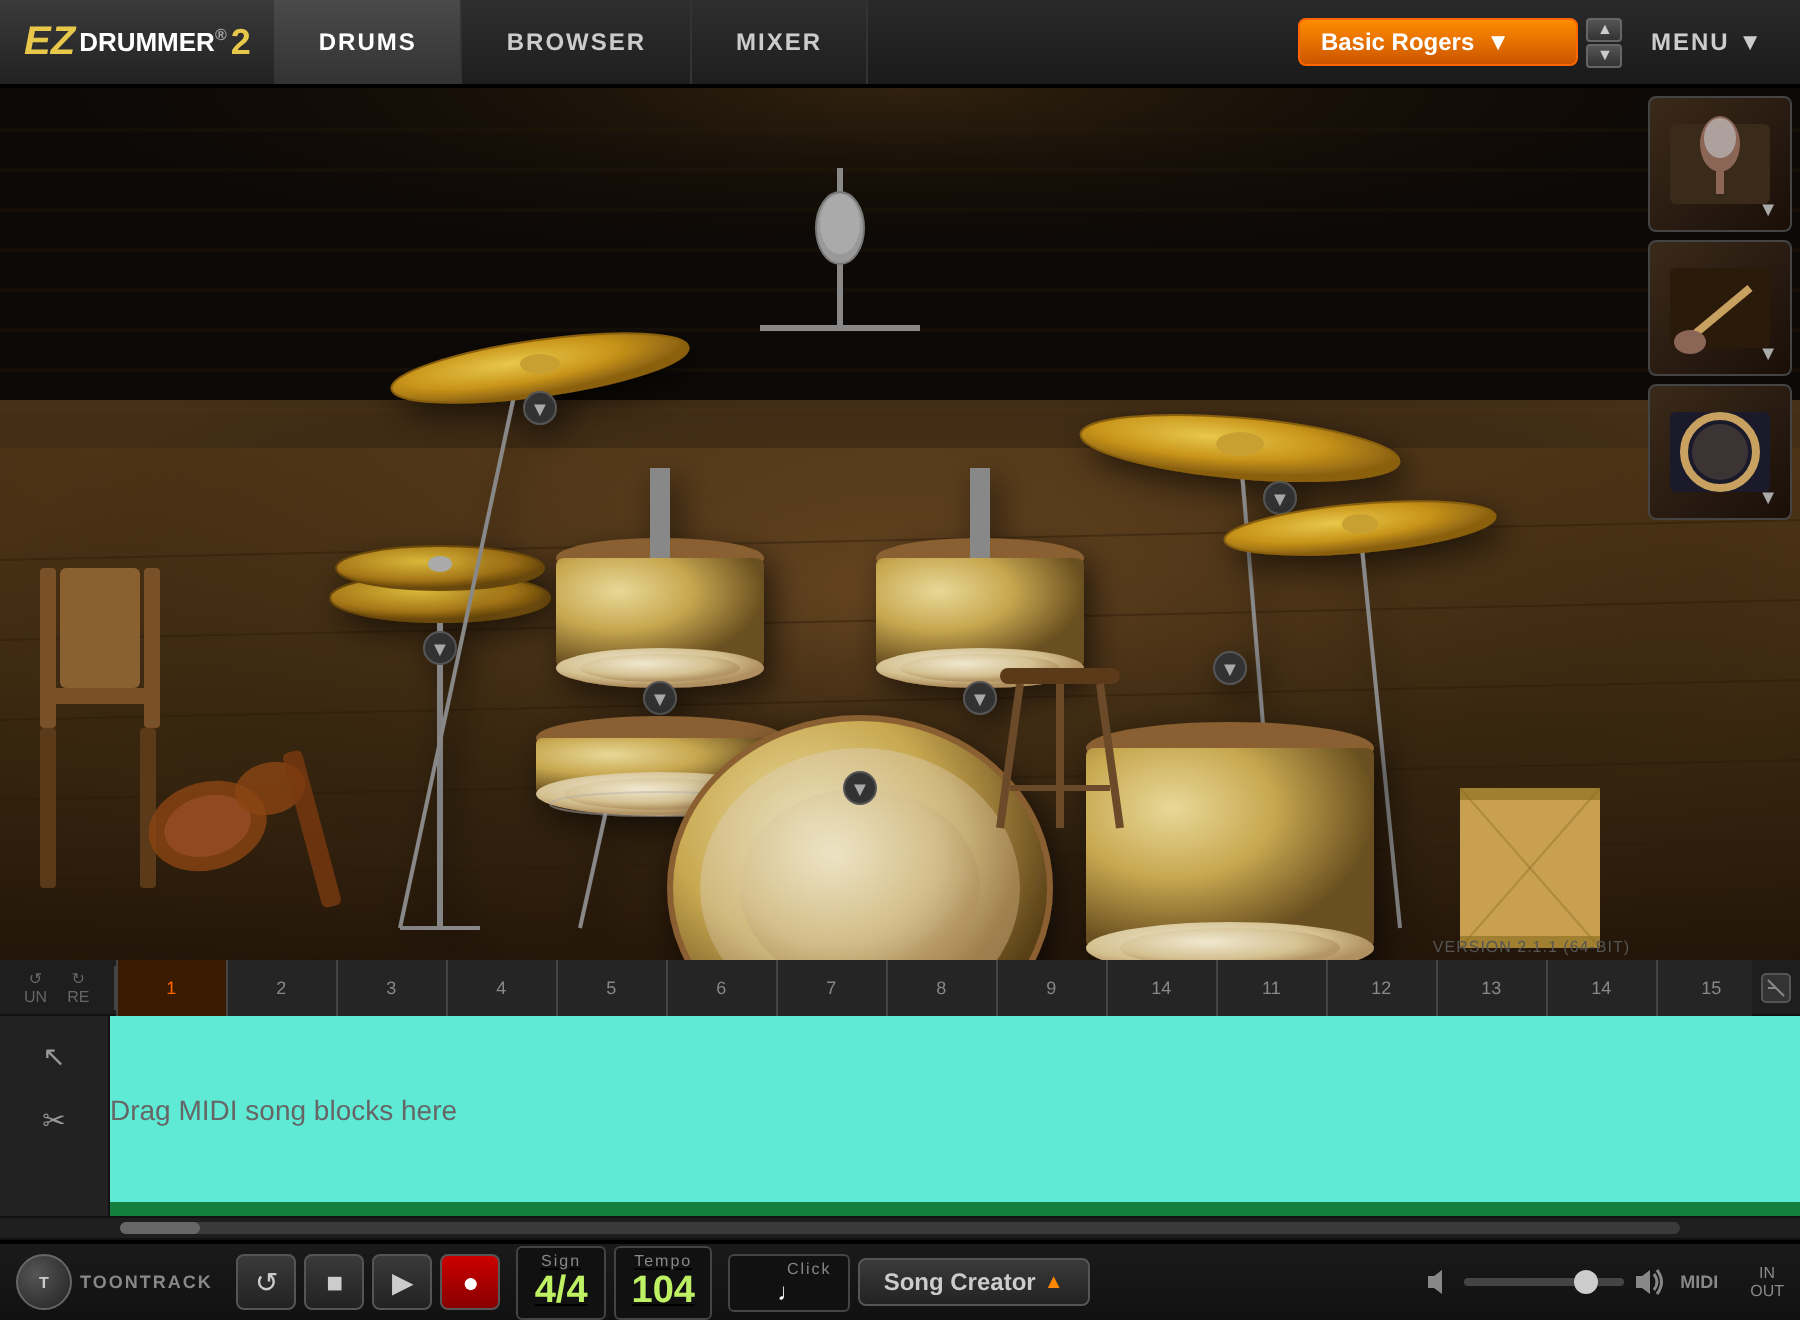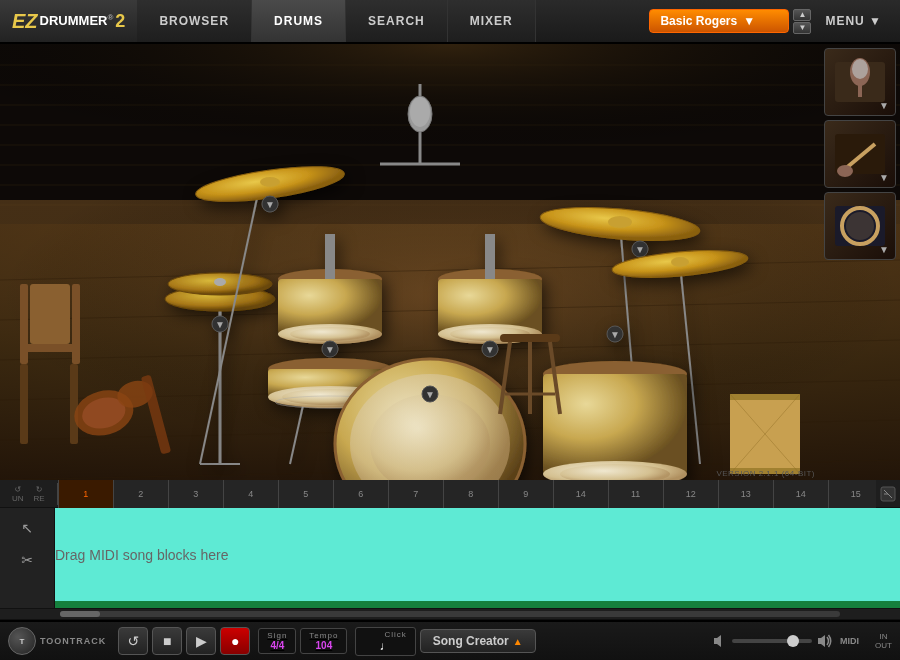--- a/index.html
+++ b/index.html
@@ -176,21 +176,21 @@
     .transport-btn.record { background: linear-gradient(to bottom, #cc0000, #880000); color: #fff; }
 
     #sign-tempo {
       display: flex; gap: 4px; margin: 0 4px;
     }
     .sig-box {
       background: #111; border: 1px solid #444; border-radius: 3px;
       padding: 2px 8px; display: flex; flex-direction: column; align-items: center; text-decoration: underline;
     }
     .sig-label { color: #888; font-size: 8px; letter-spacing: 1px; }
-    .sig-value { color: #d946ef; font-size: 10px; font-weight: 700; }
+    .sig-value { color: #bef264; font-size: 19px; font-weight: 700; }
 
     #song-creator-btn {
       display: flex; align-items: center; gap: 4px;
       background: linear-gradient(to bottom, #3a3a3a, #222);
       border: 1px solid #555; border-radius: 4px;
       padding: 4px 12px; cursor: pointer; color: #ccc; font-size: 12px; font-weight: 700;
     }
     #song-creator-btn .arrow { font-size: 10px; color: #ff8800; }
 
     #click-btn {
@@ -229,23 +229,22 @@
 <div id="header">
   <div id="logo-area">
     <span id="logo-ez">EZ</span>
     <span id="logo-drummer">
       <span>DRUMMER</span><span id="logo-reg">®</span>
     </span>
     <span id="logo-2">2</span>
   </div>
 
   <div id="nav-tabs">
+    <div class="nav-tab active">DRUMS</div>
     <div class="nav-tab">BROWSER</div>
-    <div class="nav-tab active">DRUMS</div>
-    <div class="nav-tab">SEARCH</div>
     <div class="nav-tab">MIXER</div>
   </div>
 
   <div id="preset-area">
     <div id="preset-dropdown">
       <span>Basic Rogers</span>
       <span>▼</span>
     </div>
     <div id="preset-arrows">
       <div class="preset-arrow">▲</div>

